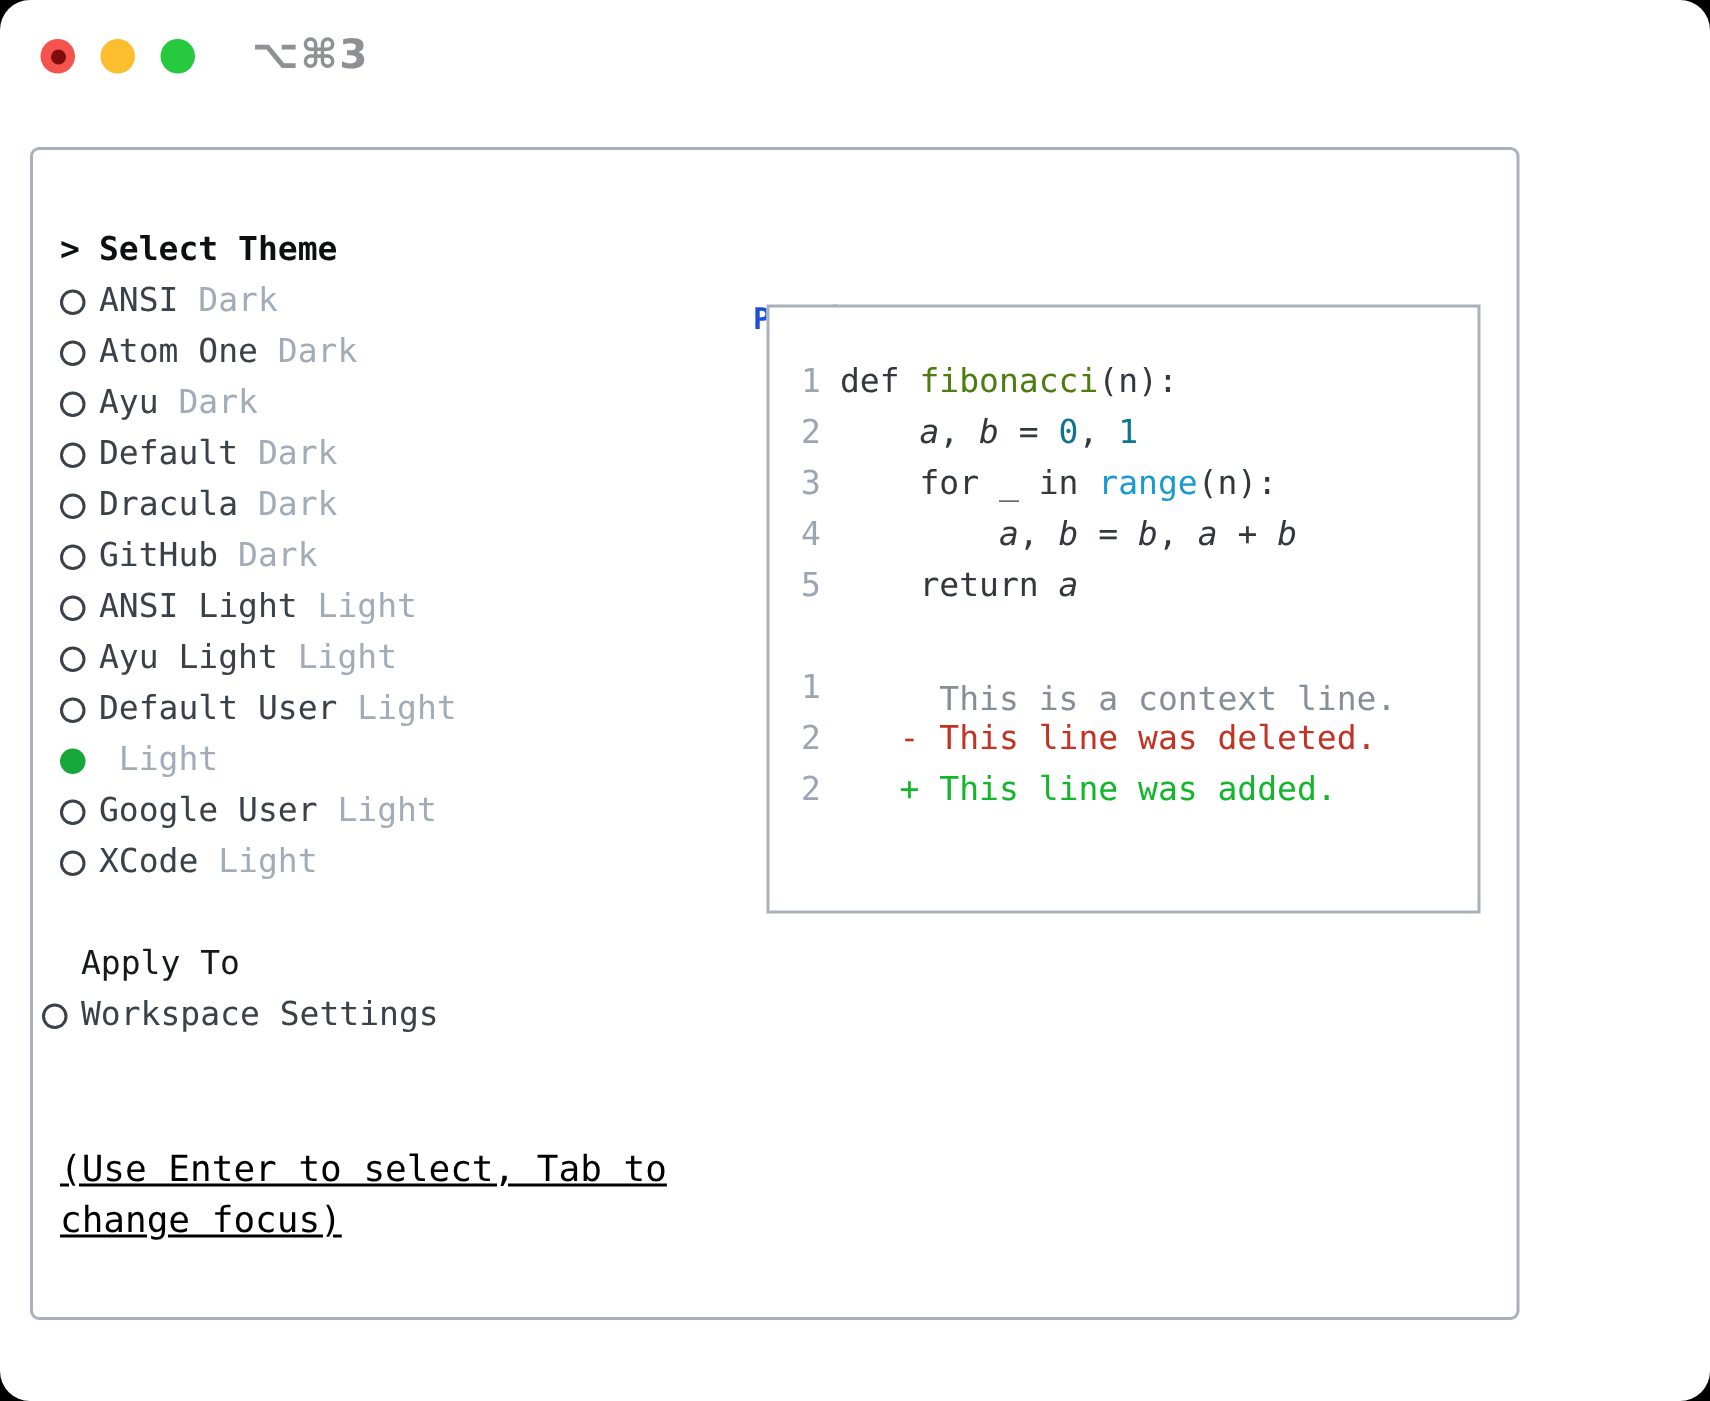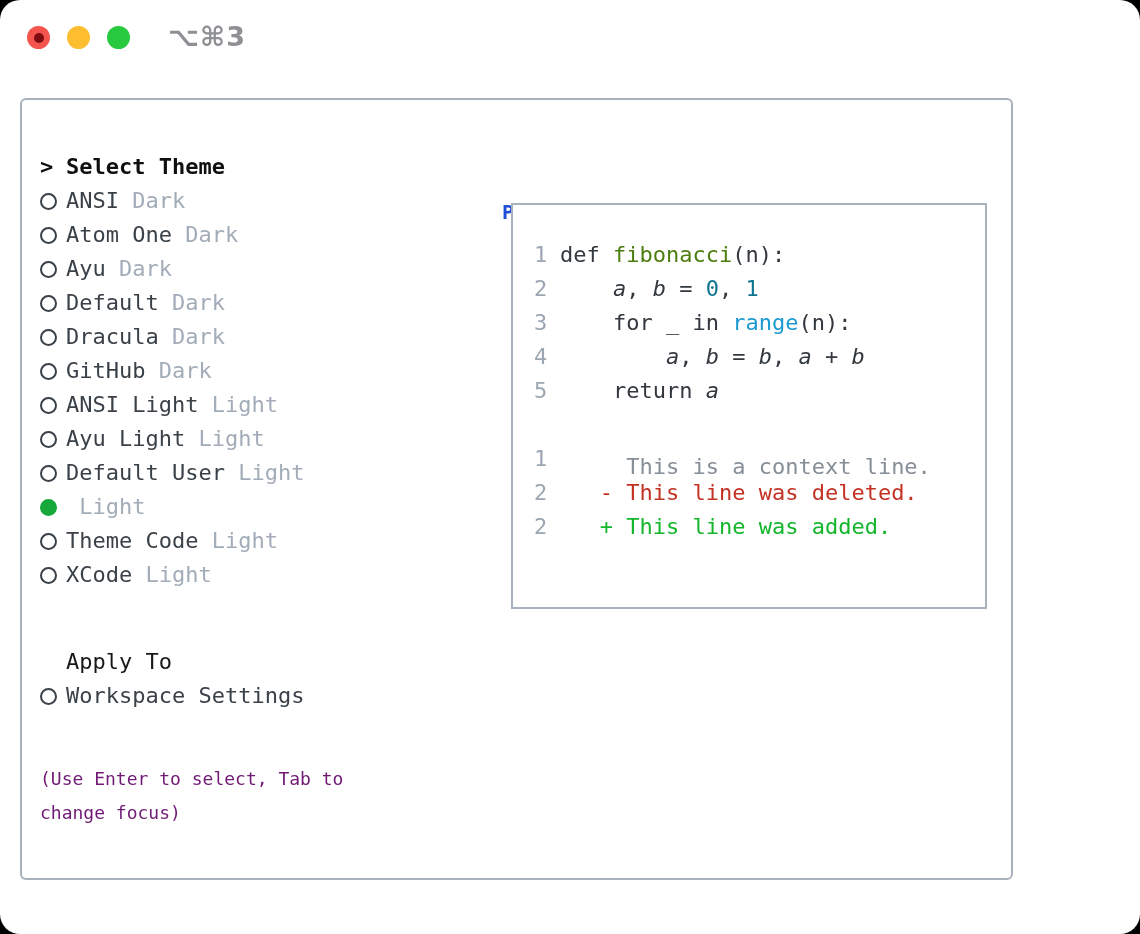--- a/index.html
+++ b/index.html
@@ -35,25 +35,26 @@
   .radio{
     width:13px;height:13px;border-radius:50%;border:2.5px solid #3a4148;box-sizing:content-box;
   }
   .radio.sel{background:#17a83b;border-color:#17a83b;}
   .prompt-marker{font-weight:bold;color:#0d0f11;font-size:22px;}
   .prompt-label{font-weight:bold;color:#0d0f11;white-space:pre;}
   .item-name{color:#3a4148;white-space:pre;}
   .item-name.sel{color:#17a83b;}
   .item-tag{color:#a2acb8;white-space:pre;}
   .theme-list{position:absolute;left:18px;top:50px;}
-  .apply-block{position:absolute;left:18px;top:526px;margin-top:19px;}
+  .apply-block{position:absolute;left:6px;top:526px;}
   .apply-label{color:#16181a;white-space:pre;}
   .hint{
-    position:absolute;left:18px;top:662px;color:#701a75;font-size:18px;line-height:34px;
+    position:absolute;left:18px;top:662px;color:#000000;font-size:24px;line-height:34px;
     white-space:pre;
+    text-decoration:underline;
   }
   
   .preview-label{
     position:absolute;left:480px;top:51px;height:34px;line-height:34px;
     font-size:20px;font-weight:bold;color:#1d4ed8;margin-top:44px;
   }
   .preview-box{
     position:absolute;left:489px;top:103px;width:476px;height:406px;
     border:2px solid #a9b2bc;background:#fff;box-sizing:border-box;
   }
@@ -160,21 +161,21 @@
         <div class="row">
           <span class="bullet-col">
             <span class="radio sel"></span>
           </span>
           <span class="item-tag"> Light</span>
         </div>
         <div class="row">
           <span class="bullet-col">
             <span class="radio"></span>
           </span>
-          <span class="item-name">Theme Code</span>
+          <span class="item-name">Google User</span>
           <span class="item-tag"> Light</span>
         </div>
         <div class="row">
           <span class="bullet-col">
             <span class="radio"></span>
           </span>
           <span class="item-name">XCode</span>
           <span class="item-tag"> Light</span>
         </div>
       </div>

